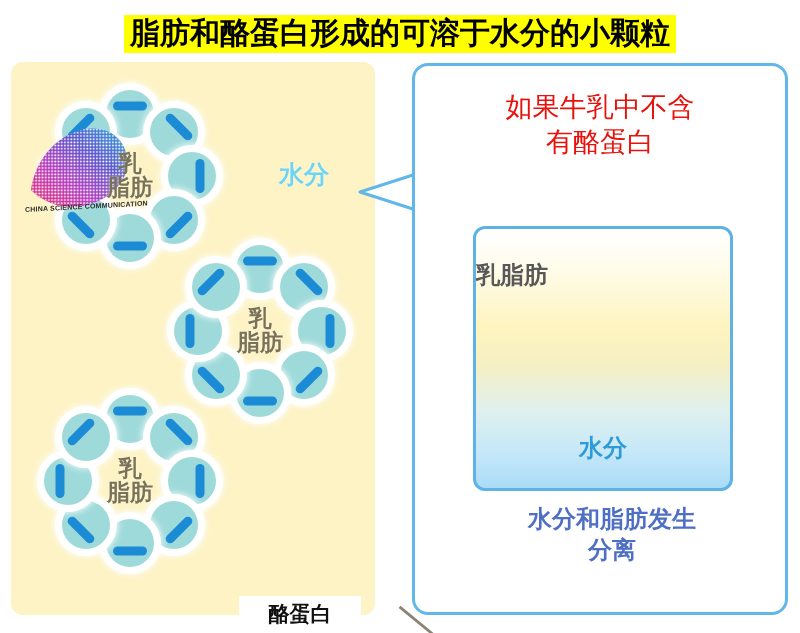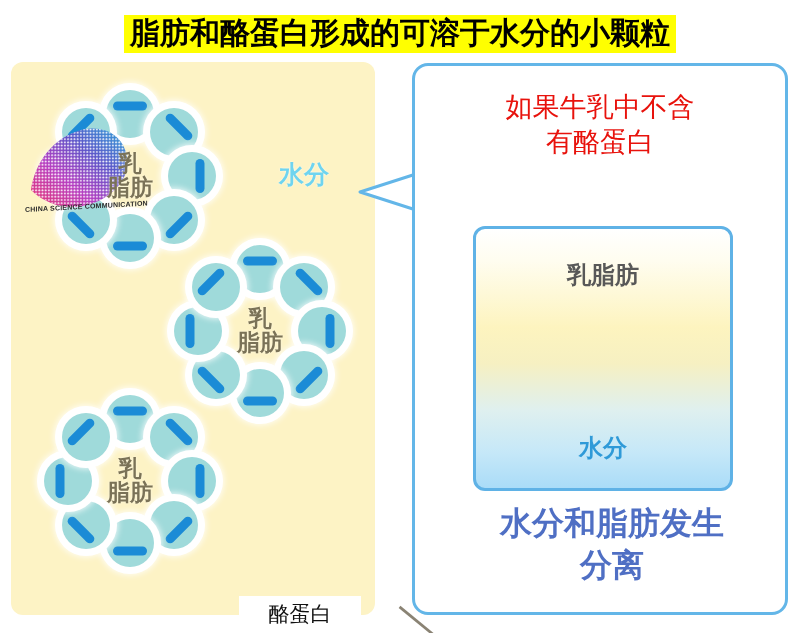--- a/index.html
+++ b/index.html
@@ -47,21 +47,21 @@
     position:absolute;left:50%;top:50%;
     width:34px;height:9px;border-radius:5px;background:#1b8bd6;
     transform-origin:50% 50%;
   }
 
   
   #leaders{position:absolute;left:0;top:0;width:800px;height:633px;pointer-events:none;}
   #casein-callout{
     position:absolute;left:228px;top:534px;width:122px;height:36px;
     background:#ffffff;display:flex;align-items:center;justify-content:center;
-    font-size:21px;font-weight:normal;color:#111111;
+    font-size:21px;font-weight:bold;color:#111111;
   }
 
   
   #right-panel{
     position:absolute;left:412px;top:63px;width:376px;height:552px;
     background:#ffffff;border:3px solid #63b6e8;border-radius:16px;
     box-sizing:border-box;
   }
   #bubble-tail{position:absolute;left:356px;top:168px;width:62px;height:48px;}
   #question-text{
@@ -70,30 +70,30 @@
     line-height:1.28;
   }
   #separation-box{
     position:absolute;left:58px;top:160px;width:260px;height:265px;
     border:3px solid #5fb2e6;border-radius:12px;box-sizing:border-box;
     background:linear-gradient(to bottom,
         #ffffff 0%, #fffdf0 12%, #fdf4bf 38%, #f6f0c2 52%,
         #dff0ef 70%, #c6e8f8 86%, #aadcf8 100%);
   }
   #sep-fat-label{
-    position:absolute;left:0;right:0;top:30px;text-align:center;
+    position:absolute;left:0;right:0;top:30px;
     font-size:24px;font-weight:bold;color:#585858;
   }
   #sep-water-label{
     position:absolute;left:0;right:0;bottom:24px;text-align:center;
     font-size:24px;font-weight:bold;color:#2f9ad8;
   }
   #conclusion-text{
     position:absolute;left:0;right:0;top:437px;text-align:center;
-    font-size:32px;font-weight:bold;color:#4f6fc4;line-height:1.3;margin-left:24px;
+    font-size:24px;font-weight:bold;color:#4f6fc4;line-height:1.3;margin-left:24px;
   }
 
   
   #logo{position:absolute;left:8px;top:60px;width:160px;height:105px;}
   #logo-cn{
     position:absolute;left:6px;top:62px;width:150px;
     font-size:13px;font-weight:bold;color:#3a3a3a;
     display:flex;justify-content:space-between;letter-spacing:0;
   }
   #logo-en{

